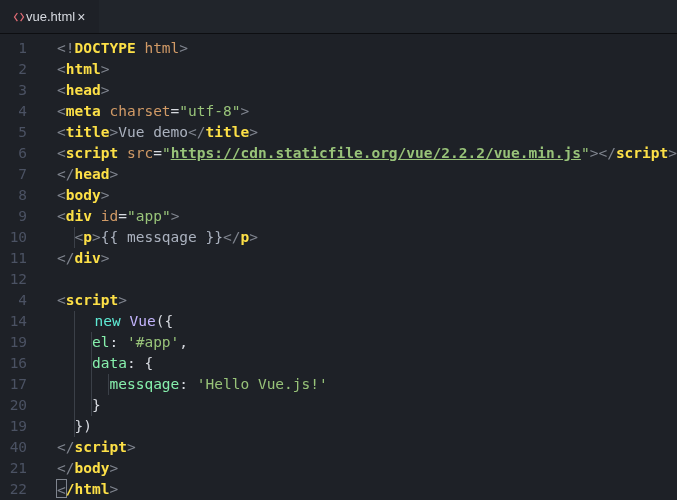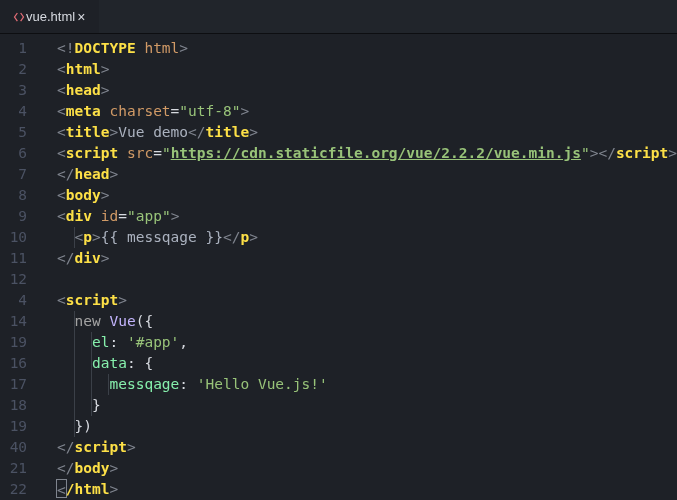--- a/index.html
+++ b/index.html
@@ -69,21 +69,21 @@
     margin: 0 -1px;
     height: 19px;
     vertical-align: top;
   }
   
   .c-punc   { color: #abb2bf; }
   .c-pale   { color: #7f848e; }
   .c-tag    { color: #fde047; font-weight: bold; }
   .c-attr   { color: #d19a66; }
   .c-str    { color: #98c379; }
-  .c-kw     { color: #a3a3a3; }
+  .c-kw     { color: #5eead4; margin-left: 20px; }
   .c-elkey  { color: #86efac; }
   .c-var    { color: #c4b5fd; }
   .c-white  { color: #d7dae0; }
   .underline { text-decoration: underline; font-weight: bold; }
 </style>
 </head>
 <body>
 
 <div class="tabbar">
   <div class="tab">
@@ -109,20 +109,20 @@
       <div class="ln">8</div>
       <div class="ln">9</div>
       <div class="ln">10</div>
       <div class="ln">11</div>
       <div class="ln">12</div>
       <div class="ln">4</div>
       <div class="ln">14</div>
       <div class="ln">19</div>
       <div class="ln">16</div>
       <div class="ln">17</div>
-      <div class="ln">18</div>
+      <div class="ln">20</div>
       <div class="ln">19</div>
       <div class="ln">40</div>
       <div class="ln">21</div>
       <div class="ln">22</div>
     </div>
   <div class="code" id="code"><div class="codeline"><span><span class="c-pale">&lt;!</span><span class="c-tag">DOCTYPE</span><span class="c-punc"> </span><span class="c-attr">html</span><span class="c-pale">&gt;</span></span></div><div class="codeline"><span><span class="c-pale">&lt;</span><span class="c-tag">html</span><span class="c-pale">&gt;</span></span></div><div class="codeline"><span><span class="c-pale">&lt;</span><span class="c-tag">head</span><span class="c-pale">&gt;</span></span></div><div class="codeline"><span><span class="c-pale">&lt;</span><span class="c-tag">meta</span><span class="c-punc"> </span><span class="c-attr">charset</span><span class="c-white">=</span><span class="c-str">"utf-8"</span><span class="c-pale">&gt;</span></span></div><div class="codeline"><span><span class="c-pale">&lt;</span><span class="c-tag">title</span><span class="c-pale">&gt;</span><span class="c-punc">Vue demo</span><span class="c-pale">&lt;/</span><span class="c-tag">title</span><span class="c-pale">&gt;</span></span></div><div class="codeline"><span><span class="c-pale">&lt;</span><span class="c-tag">script</span><span class="c-punc"> </span><span class="c-attr">src</span><span class="c-white">=</span><span class="c-str">"</span><span class="c-str underline">https://cdn.staticfile.org/vue/2.2.2/vue.min.js</span><span class="c-str">"</span><span class="c-pale">&gt;&lt;/</span><span class="c-tag">script</span><span class="c-pale">&gt;</span></span></div><div class="codeline"><span><span class="c-pale">&lt;/</span><span class="c-tag">head</span><span class="c-pale">&gt;</span></span></div><div class="codeline"><span><span class="c-pale">&lt;</span><span class="c-tag">body</span><span class="c-pale">&gt;</span></span></div><div class="codeline"><span><span class="c-pale">&lt;</span><span class="c-tag">div</span><span class="c-punc"> </span><span class="c-attr">id</span><span class="c-white">=</span><span class="c-str">"app"</span><span class="c-pale">&gt;</span></span></div><div class="codeline"><span class="indent-guide" style="left: 17px;"></span><span><span class="c-punc">  </span><span class="c-pale">&lt;</span><span class="c-tag">p</span><span class="c-pale">&gt;</span><span class="c-punc">{{ messqage }}</span><span class="c-pale">&lt;/</span><span class="c-tag">p</span><span class="c-pale">&gt;</span></span></div><div class="codeline"><span><span class="c-pale">&lt;/</span><span class="c-tag">div</span><span class="c-pale">&gt;</span></span></div><div class="codeline"><span></span></div><div class="codeline"><span><span class="c-pale">&lt;</span><span class="c-tag">script</span><span class="c-pale">&gt;</span></span></div><div class="codeline"><span class="indent-guide" style="left: 17px;"></span><span><span class="c-punc">  </span><span class="c-kw">new</span><span class="c-punc"> </span><span class="c-var">Vue</span><span class="c-white">({</span></span></div><div class="codeline"><span class="indent-guide" style="left: 17px;"></span><span class="indent-guide" style="left: 34px;"></span><span><span class="c-punc">    </span><span class="c-elkey">el</span><span class="c-white">: </span><span class="c-str">'#app'</span><span class="c-white">,</span></span></div><div class="codeline"><span class="indent-guide" style="left: 17px;"></span><span class="indent-guide" style="left: 34px;"></span><span><span class="c-punc">    </span><span class="c-elkey">data</span><span class="c-white">: {</span></span></div><div class="codeline"><span class="indent-guide" style="left: 17px;"></span><span class="indent-guide" style="left: 34px;"></span><span class="indent-guide" style="left: 51px;"></span><span><span class="c-punc">      </span><span class="c-elkey">messqage</span><span class="c-white">: </span><span class="c-str">'Hello Vue.js!'</span></span></div><div class="codeline"><span class="indent-guide" style="left: 17px;"></span><span class="indent-guide" style="left: 34px;"></span><span><span class="c-white">    }</span></span></div><div class="codeline"><span class="indent-guide" style="left: 17px;"></span><span><span class="c-white">  })</span></span></div><div class="codeline"><span><span class="c-pale">&lt;/</span><span class="c-tag">script</span><span class="c-pale">&gt;</span></span></div><div class="codeline"><span><span class="c-pale">&lt;/</span><span class="c-tag">body</span><span class="c-pale">&gt;</span></span></div><div class="codeline"><span><span class="cursor-box"><span class="c-pale">&lt;</span></span><span class="c-tag">/html</span><span class="c-pale">&gt;</span></span></div></div>
 </div>
 
 </body></html>

